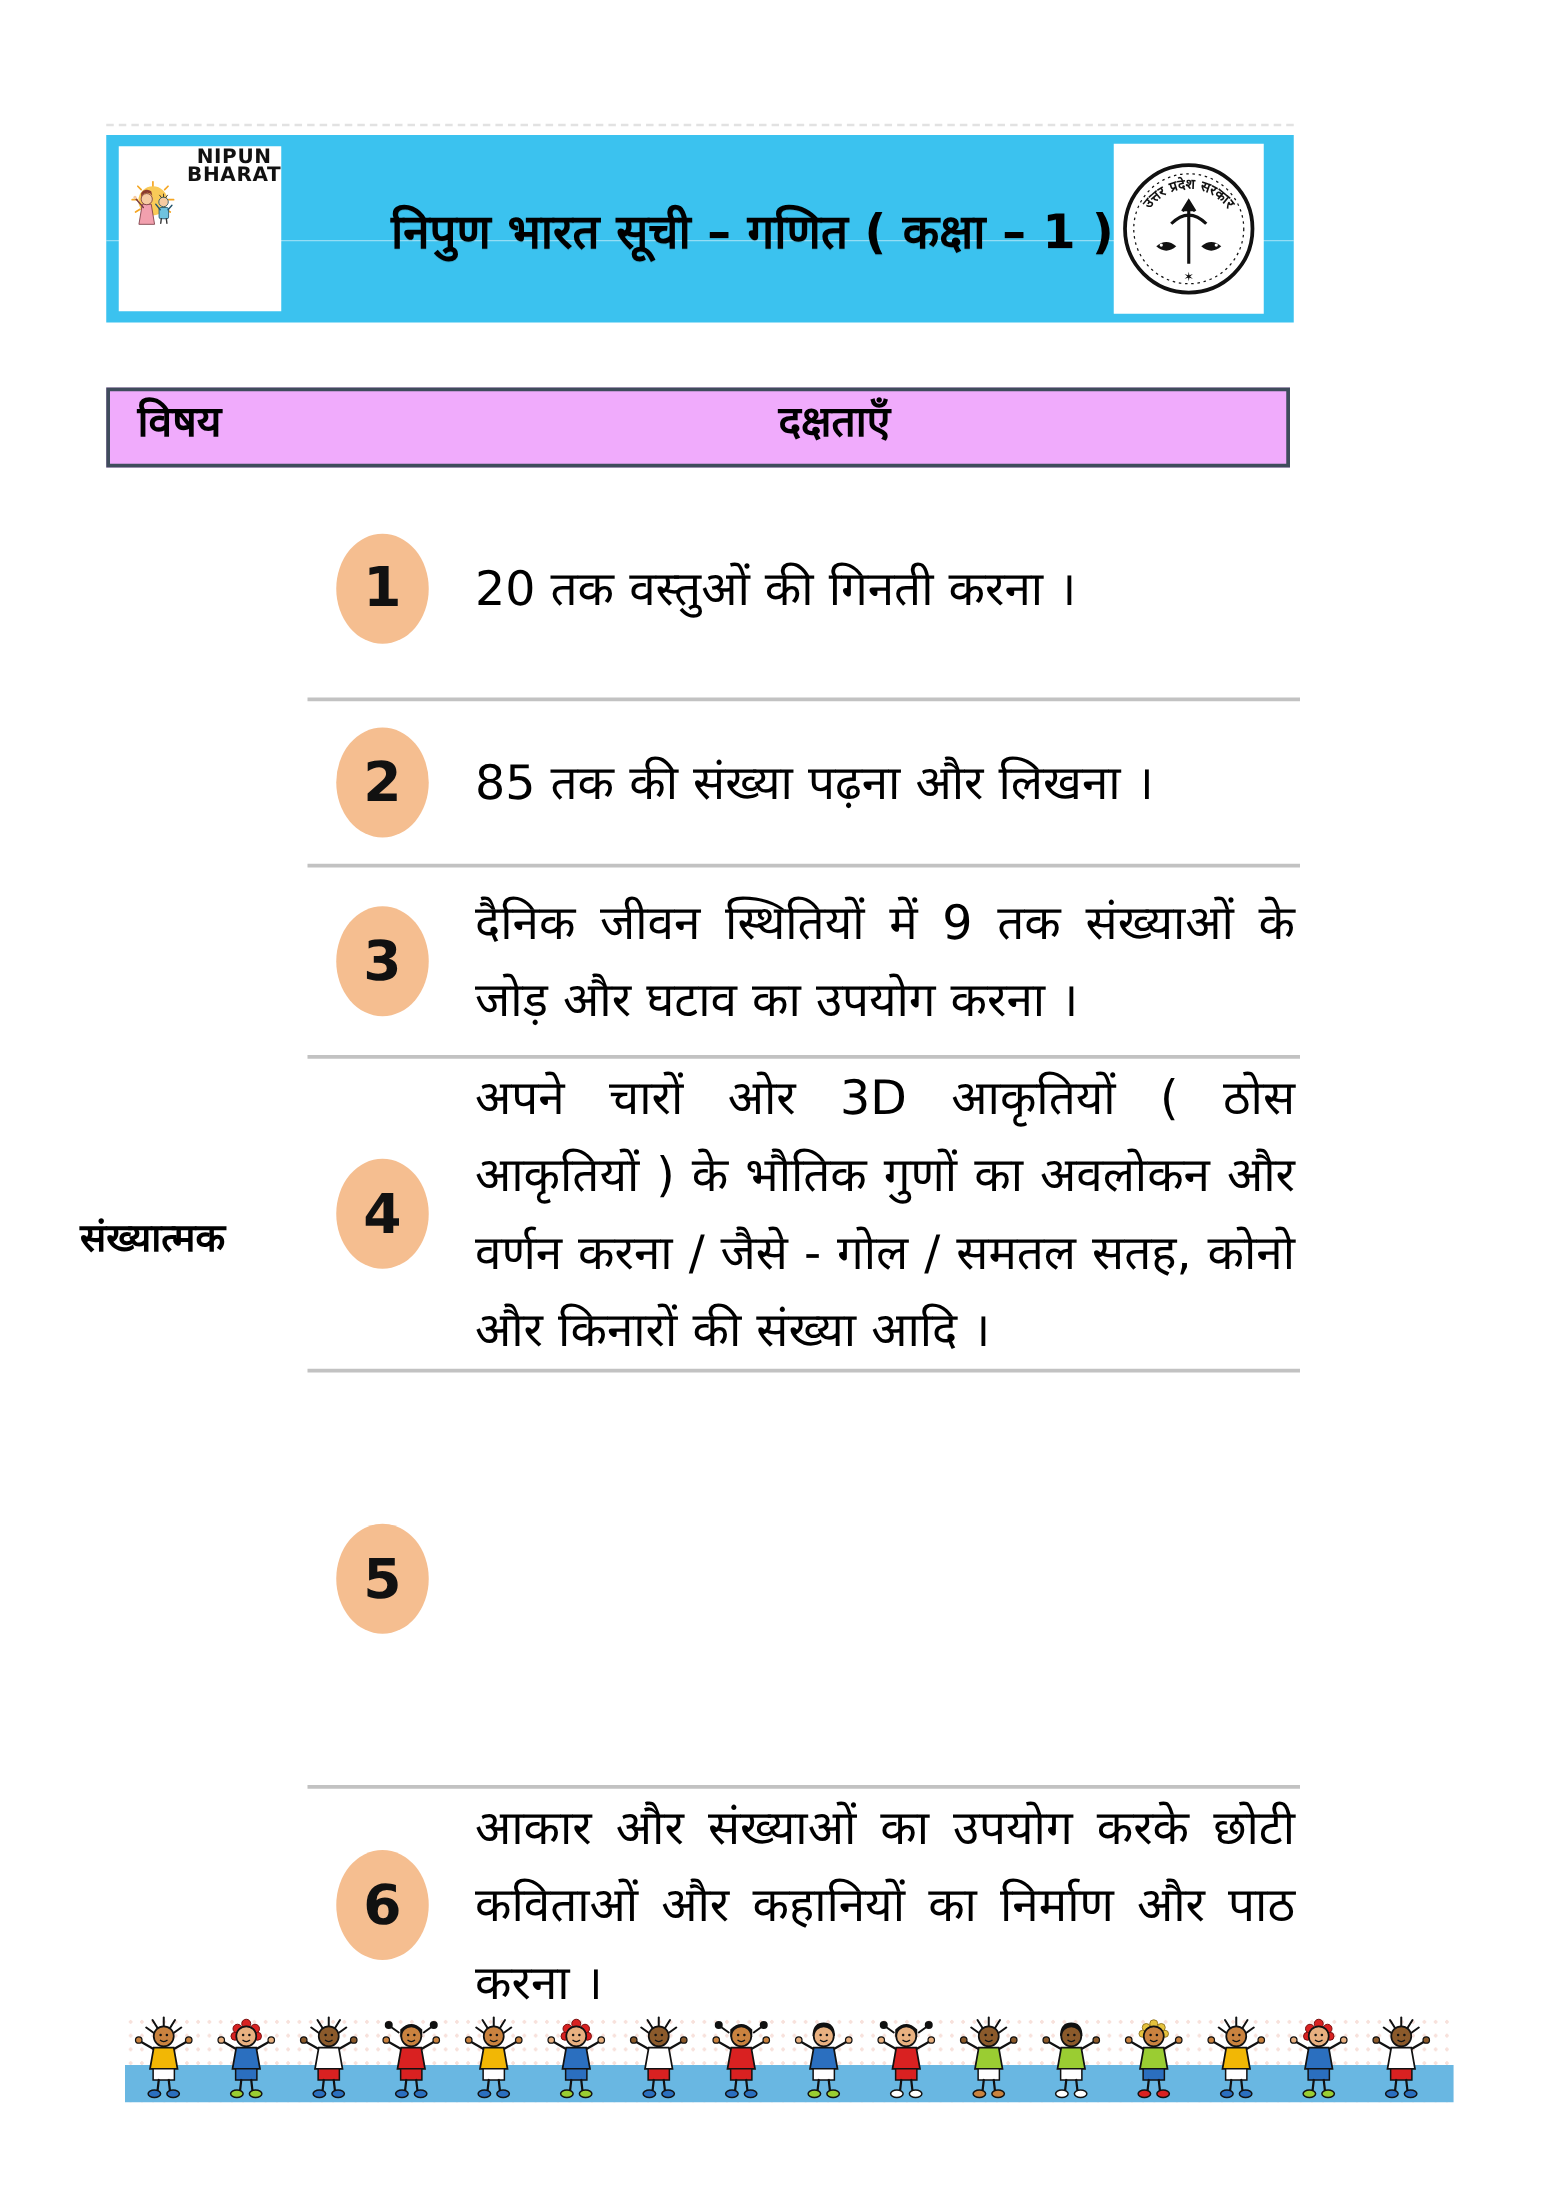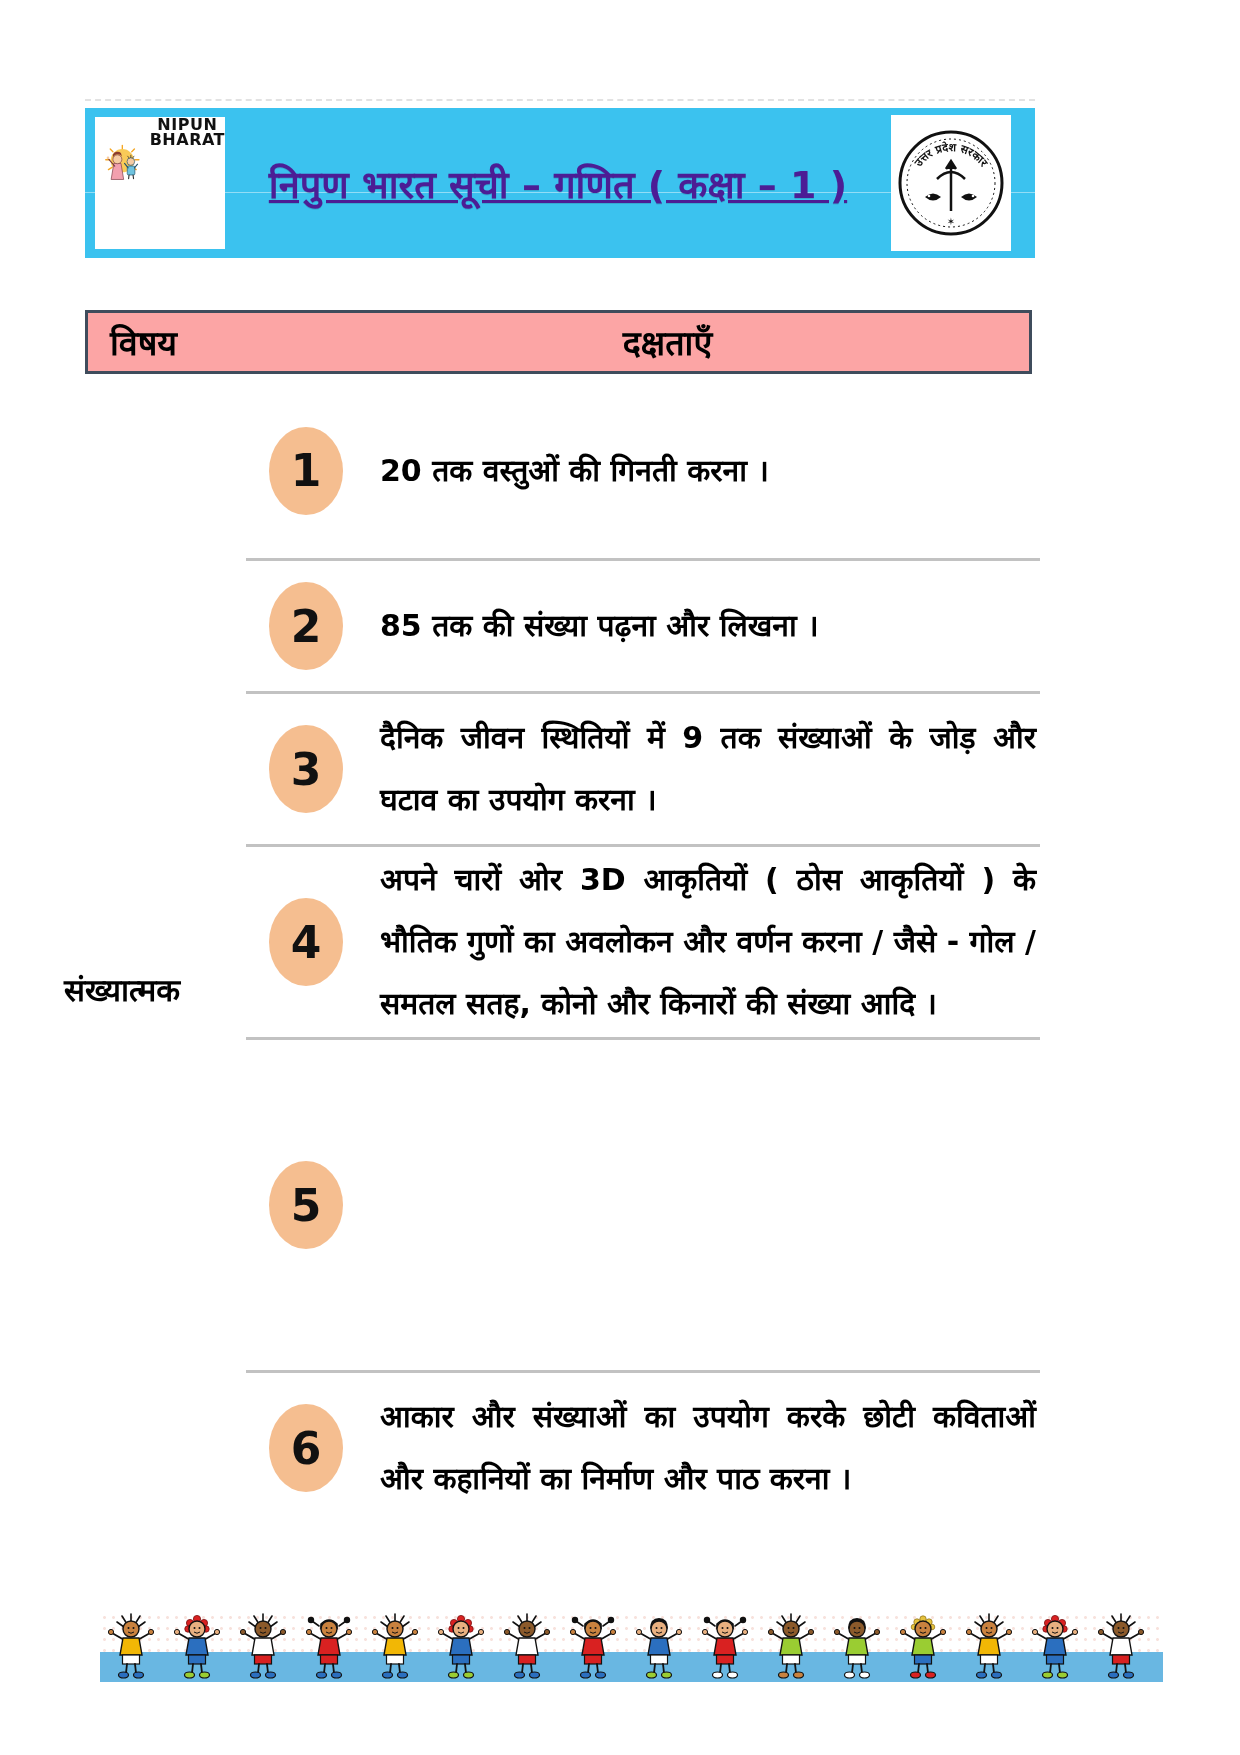--- a/index.html
+++ b/index.html
@@ -16,49 +16,49 @@
     background:#3BC2EF;display:flex;align-items:center;
   }
   .header::after{content:"";position:absolute;left:0;top:56%;width:100%;border-top:1px solid rgba(255,255,255,.45);}
   .logo-box{
     width:130px;height:132px;background:#fff;margin-left:10px;flex:none;
     display:flex;flex-direction:row;align-items:flex-start;justify-content:flex-start;z-index:2;
   }
   .logo-box svg{display:block;margin-top:2px;}
   .logo-text{font-weight:900;font-size:16px;line-height:15px;letter-spacing:.5px;text-align:center;color:#111;}
   .title{
-    flex:1;text-align:center;color:#4c1d95;font-weight:700;font-size:38px;
-    white-space:nowrap;z-index:2;text-shadow:0 1px 0 rgba(0,0,0,.12);text-decoration:underline;
+    flex:1;text-align:right;color:#000000;font-weight:700;font-size:38px;
+    white-space:nowrap;z-index:2;text-shadow:0 1px 0 rgba(0,0,0,.12);
   }
   .seal-box{
     width:120px;height:136px;background:#fff;margin-right:24px;flex:none;
     display:flex;align-items:center;justify-content:center;z-index:2;
   }
 
   
   .thead{
     position:absolute;left:85px;top:310px;width:947px;height:64px;box-sizing:border-box;
-    background:#fca5a5;border:3px solid #3F4C5C;display:flex;align-items:center;
+    background:#f0abfc;border:3px solid #3F4C5C;display:flex;
   }
   .th-subject{width:220px;padding-left:22px;font-weight:700;font-size:34px;}
   .th-comp{flex:1;text-align:center;font-weight:700;font-size:34px;padding-right:24px;}
 
   
   .subject-label{position:absolute;left:64px;top:968px;font-weight:700;font-size:31px;}
 
   
   .items{position:absolute;left:232px;top:383px;width:808px;}
   .item{display:flex;align-items:center;}
   .numcol{width:148px;flex:none;display:flex;align-items:center;justify-content:center;}
   .numcircle{
     width:74px;height:88px;border-radius:50%;background:#F5BE90;
     display:flex;align-items:center;justify-content:center;
     font-size:44px;font-weight:700;color:#111;
   }
-  .itext{flex:1;font-size:30px;line-height:62px;padding-right:4px;font-weight:bold;}
+  .itext{flex:1;font-size:38px;line-height:62px;padding-right:4px;}
   .r1{min-height:175px}.r2{min-height:130px}.r3{min-height:150px}
   .r4{min-height:190px}.r5{min-height:330px}.r6{min-height:150px}
   .r1 .itext,.r2 .itext{line-height:40px;}
   .r3 .itext,.r4 .itext,.r5 .itext,.r6 .itext{text-align:justify;}
   .divider{border-top:3px solid #C2C2C2;margin-left:14px;}
 
   
   .footer-strip{
     position:absolute;left:100px;top:1612px;width:1063px;height:70px;background:#fff;
     background-image:radial-gradient(rgba(217,108,80,0.20) 1.2px,transparent 1.4px);

